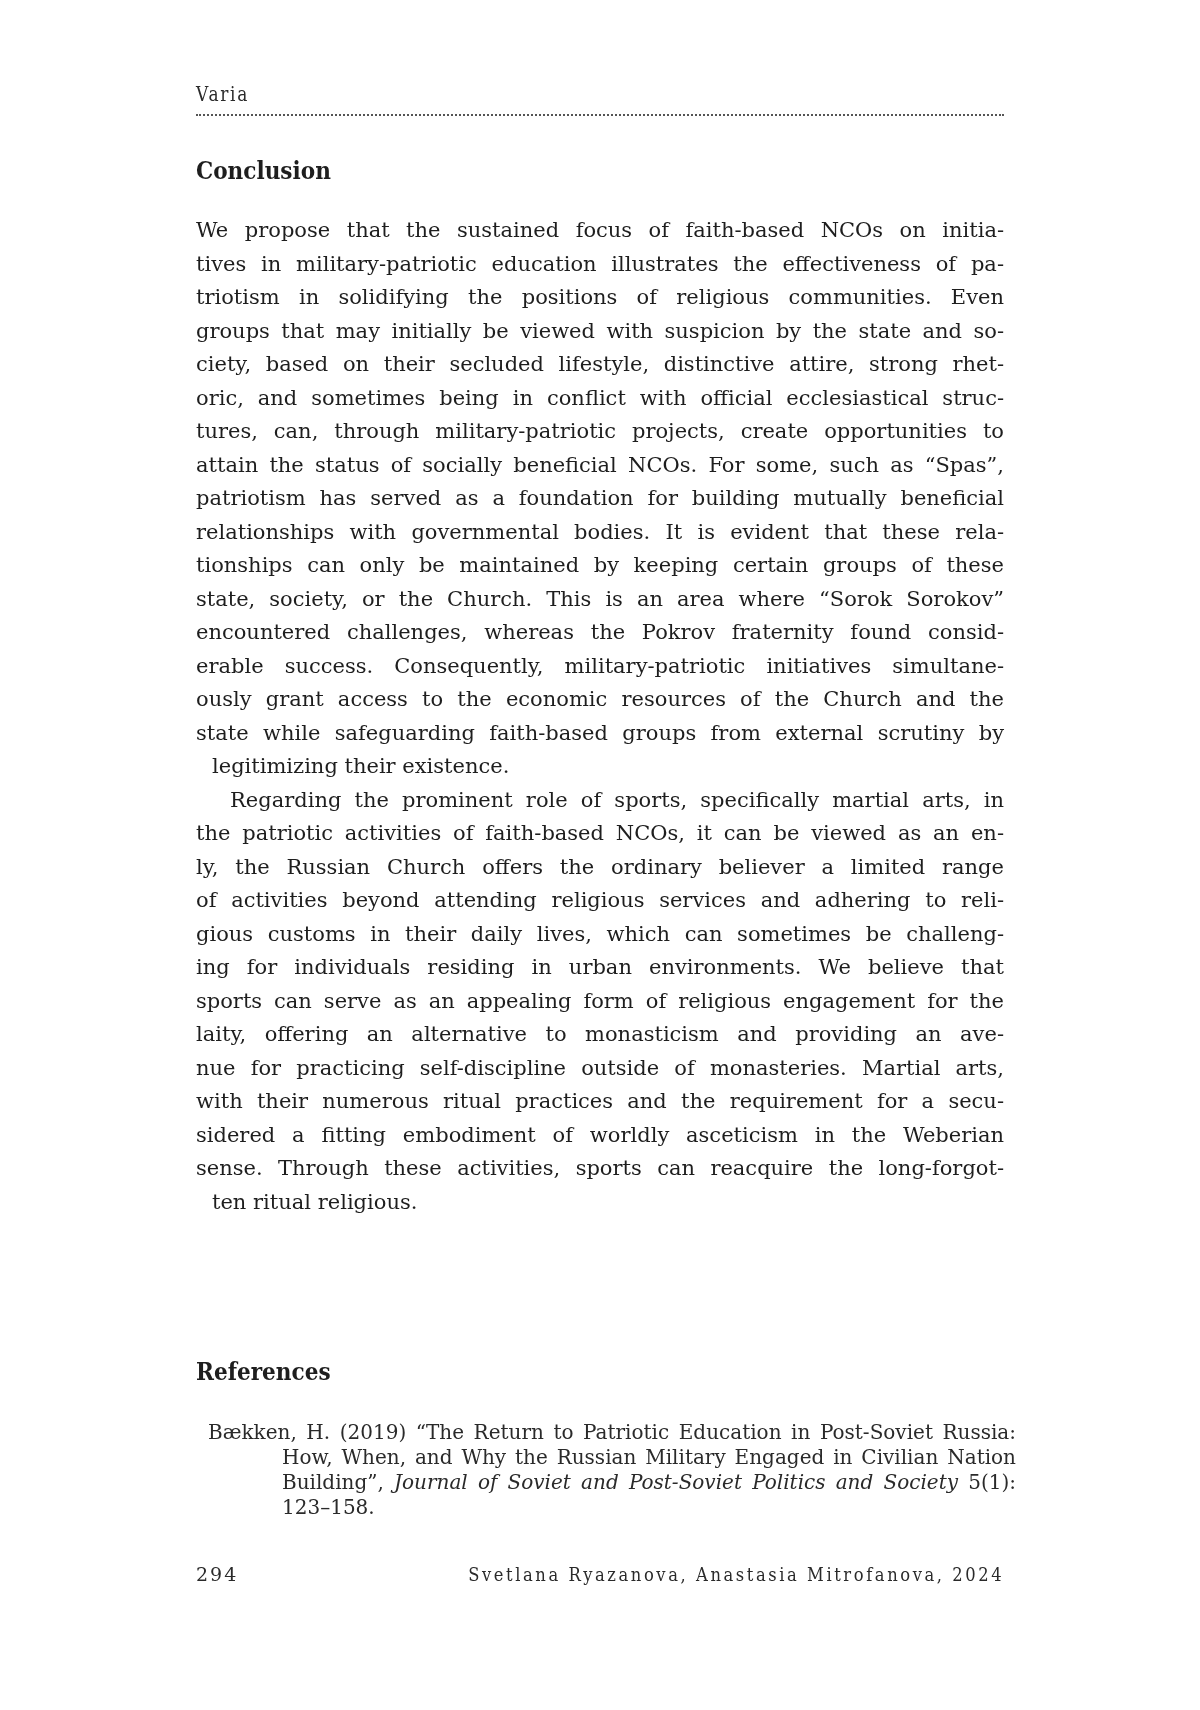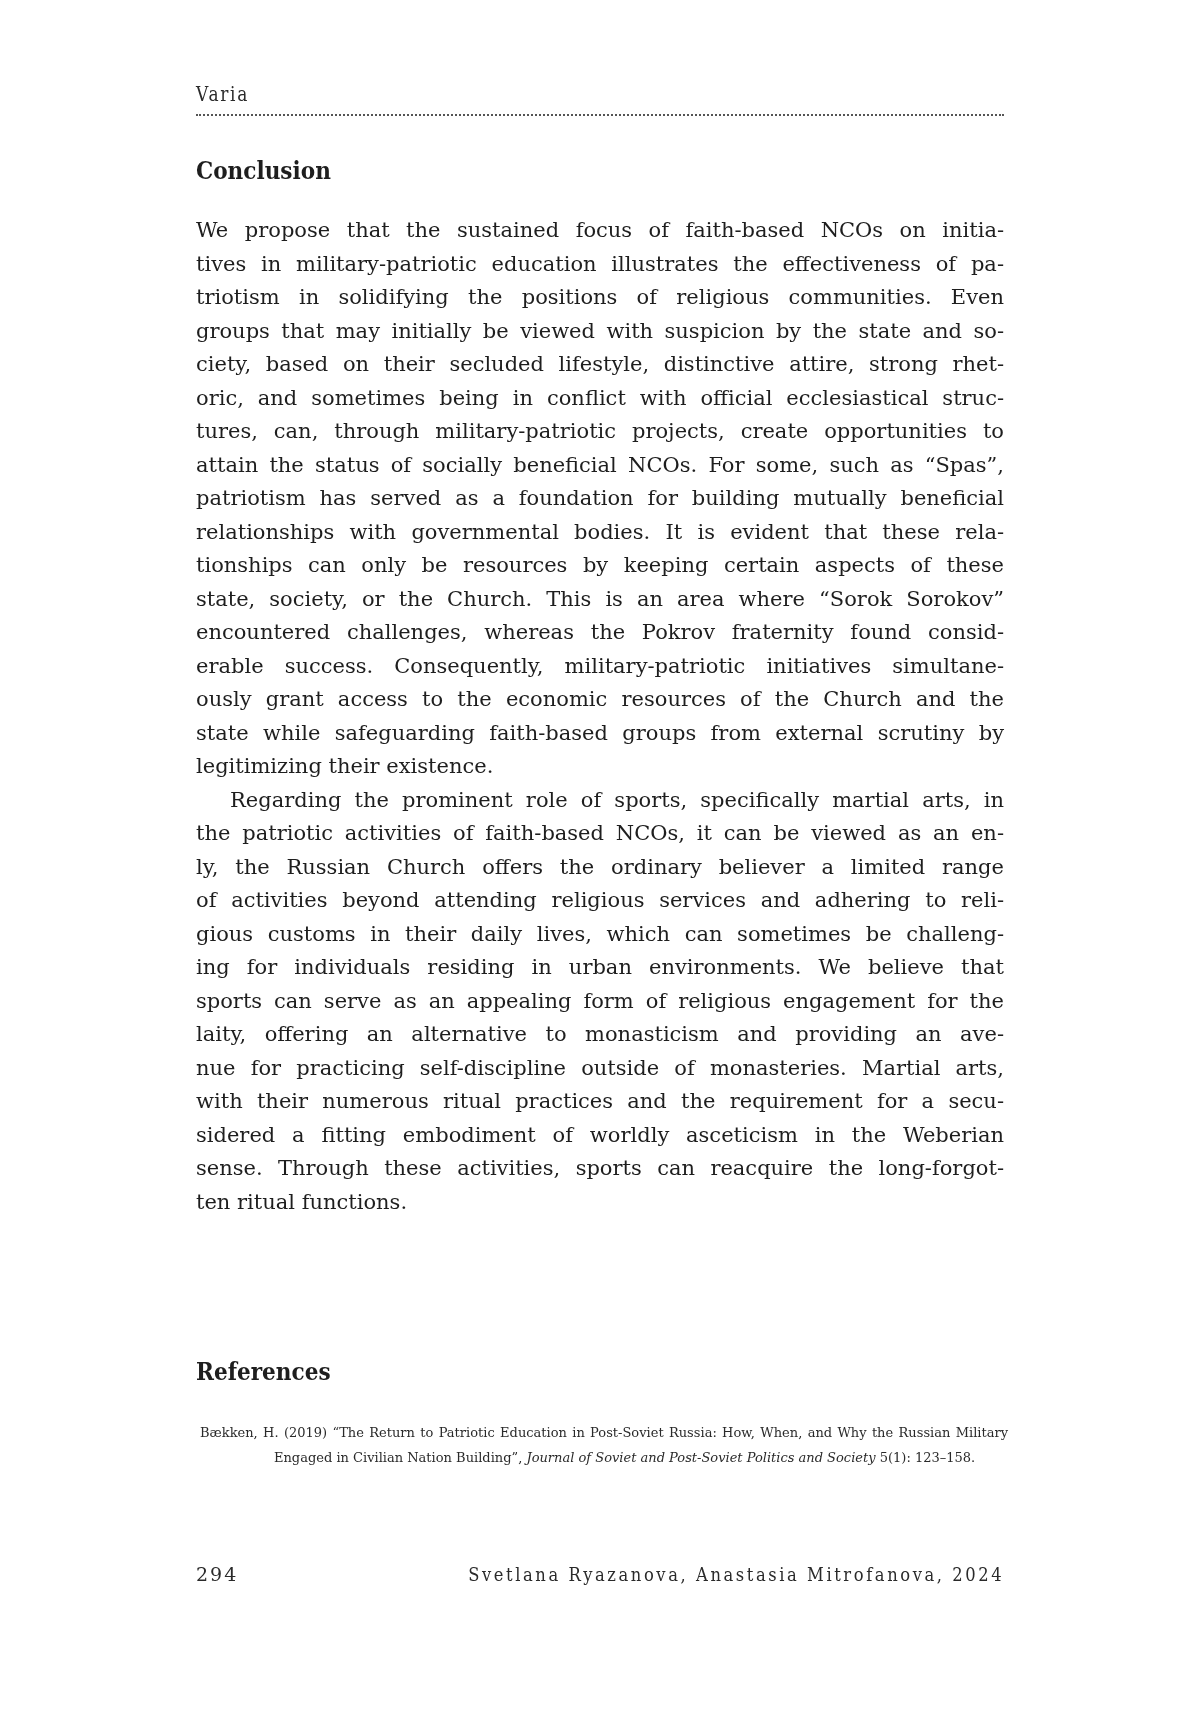--- a/index.html
+++ b/index.html
@@ -66,36 +66,37 @@
     }
     .body-text .line {
       display: block;
       text-align: justify;
       text-align-last: justify;
       white-space: nowrap;
       transform-origin: left center;
     }
     .body-text .line.last {
       text-align-last: left;
+      margin-left: 16px;
     }
     .line-inner {
       display: inline-block;
       width: 100%;
       text-align: justify;
       text-align-last: justify;
     }
     .line.last .line-inner { text-align-last: left; }
 
     .references {
       position: absolute;
-      left: 4px;
+      left: 12px;
       top: 1420px;
       width: 808px;
       font-family: "DejaVu Serif", serif;
-      font-size: 13px;
+      font-size: 20px;
       line-height: 25px;
       color: #2a2a2a;
     }
     .ref-entry {
       padding-left: 74px;
       text-indent: -74px;
       text-align: justify;
       margin: 0;
     }
     .ref-entry .journal { font-style: italic; }
@@ -140,42 +141,42 @@
         <div class="line"><span class="line-inner">We propose that the sustained focus of faith-based NCOs on initia-</span></div>
         <div class="line"><span class="line-inner">tives in military-patriotic education illustrates the effectiveness of pa-</span></div>
         <div class="line"><span class="line-inner">triotism in solidifying the positions of religious communities. Even</span></div>
         <div class="line"><span class="line-inner">groups that may initially be viewed with suspicion by the state and so-</span></div>
         <div class="line"><span class="line-inner">ciety, based on their secluded lifestyle, distinctive attire, strong rhet-</span></div>
         <div class="line"><span class="line-inner">oric, and sometimes being in conflict with official ecclesiastical struc-</span></div>
         <div class="line"><span class="line-inner">tures, can, through military-patriotic projects, create opportunities to</span></div>
         <div class="line"><span class="line-inner">attain the status of socially beneficial NCOs. For some, such as “Spas”,</span></div>
         <div class="line"><span class="line-inner">patriotism has served as a foundation for building mutually beneficial</span></div>
         <div class="line"><span class="line-inner">relationships with governmental bodies. It is evident that these rela-</span></div>
-        <div class="line"><span class="line-inner">tionships can only be resources by keeping certain aspects of these</span></div>
+        <div class="line"><span class="line-inner">tionships can only be maintained by keeping certain groups of these</span></div>
         <div class="line"><span class="line-inner">state, society, or the Church. This is an area where “Sorok Sorokov”</span></div>
         <div class="line"><span class="line-inner">encountered challenges, whereas the Pokrov fraternity found consid-</span></div>
         <div class="line"><span class="line-inner">erable success. Consequently, military-patriotic initiatives simultane-</span></div>
         <div class="line"><span class="line-inner">ously grant access to the economic resources of the Church and the</span></div>
         <div class="line"><span class="line-inner">state while safeguarding faith-based groups from external scrutiny by</span></div>
         <div class="line last"><span class="line-inner">legitimizing their existence.</span></div>
       </div>
     <div>
         <div class="line" style="padding-left: 34px;"><span class="line-inner">Regarding the prominent role of sports, specifically martial arts, in</span></div>
         <div class="line"><span class="line-inner">the patriotic activities of faith-based NCOs, it can be viewed as an en-</span></div>
         <div class="line"><span class="line-inner">ly, the Russian Church offers the ordinary believer a limited range</span></div>
         <div class="line"><span class="line-inner">of activities beyond attending religious services and adhering to reli-</span></div>
         <div class="line"><span class="line-inner">gious customs in their daily lives, which can sometimes be challeng-</span></div>
         <div class="line"><span class="line-inner">ing for individuals residing in urban environments. We believe that</span></div>
         <div class="line"><span class="line-inner">sports can serve as an appealing form of religious engagement for the</span></div>
         <div class="line"><span class="line-inner">laity, offering an alternative to monasticism and providing an ave-</span></div>
         <div class="line"><span class="line-inner">nue for practicing self-discipline outside of monasteries. Martial arts,</span></div>
         <div class="line"><span class="line-inner">with their numerous ritual practices and the requirement for a secu-</span></div>
         <div class="line"><span class="line-inner">sidered a fitting embodiment of worldly asceticism in the Weberian</span></div>
         <div class="line"><span class="line-inner">sense. Through these activities, sports can reacquire the long-forgot-</span></div>
-        <div class="line last"><span class="line-inner">ten ritual functions.</span></div>
+        <div class="line last"><span class="line-inner">ten ritual religious.</span></div>
       </div>
   </div>
 
   <h2 class="section-title title-references">References</h2>
 
   <div class="references">
     <p class="ref-entry">
       <span>Bækken, H. (2019)</span>
       <span>“The Return to Patriotic Education in Post-Soviet Russia: How, When, and Why the Russian Military Engaged in Civilian Nation Building”,</span>
       <span class="journal">Journal of Soviet and Post-Soviet Politics and Society</span>

